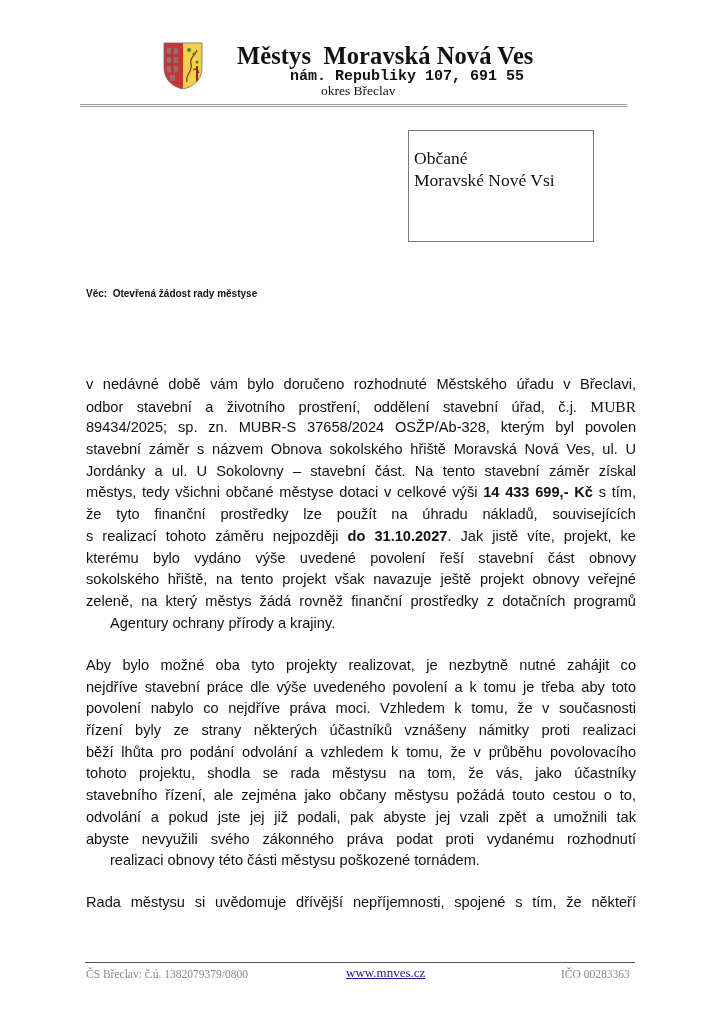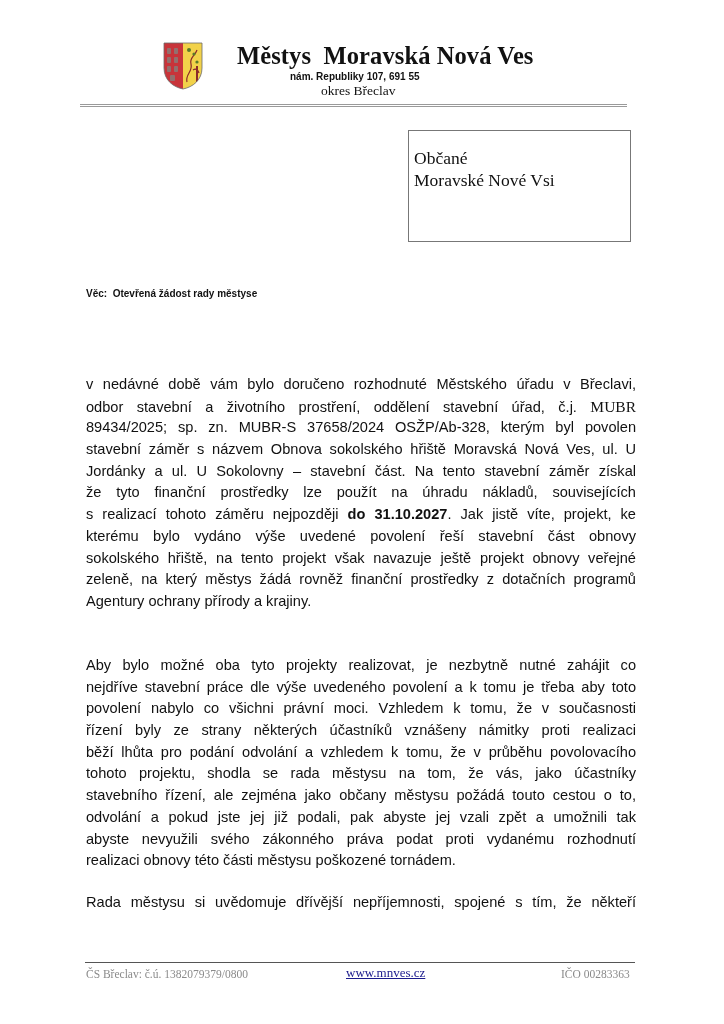--- a/index.html
+++ b/index.html
@@ -38,23 +38,23 @@
       font-size: 24.5px;
       letter-spacing: 0.1px;
       white-space: pre;
       margin: 0;
       line-height: 30px;
     }
     .address {
       position: absolute;
       left: 290px;
       top: 70px;
-      font-family: Liberation Sans, sans-serif;
+      font-family: Liberation Mono, monospace;
       font-weight: bold;
-      font-size: 10px;
+      font-size: 15px;
       line-height: 14px;
       white-space: nowrap;
     }
     .district {
       position: absolute;
       left: 321px;
       top: 83px;
       font-family: "Liberation Serif", "DejaVu Serif", serif;
       font-size: 13.5px;
       line-height: 16px;
@@ -68,21 +68,21 @@
       height: 3px;
       border-top: 1px solid #9a9a9a;
       border-bottom: 1px solid #9a9a9a;
       box-sizing: border-box;
     }
     
     .recipient-box {
       position: absolute;
       left: 408px;
       top: 130px;
-      width: 223px;
+      width: 186px;
       height: 112px;
       border: 1px solid #777777;
       box-sizing: border-box;
     }
     .recipient-line {
       position: absolute;
       left: 5px;
       font-family: "Liberation Serif", "DejaVu Serif", serif;
       font-size: 17.5px;
       line-height: 21px;
@@ -127,21 +127,21 @@
     }
     .line.last {
       text-align-last: left;
     }
     .line-inner {
       display: block;
       white-space: normal;
       text-align: justify;
       text-align-last: justify;
     }
-    .line.last .line-inner { text-align-last: left; }
+    .line.last .line-inner { text-align-last: left; margin-left: 24px; }
     .serif-inline {
       font-family: "Liberation Serif", "DejaVu Serif", serif;
       font-size: 15.5px;
     }
     b { font-weight: bold; }
 
     
     .footer-rule {
       position: absolute;
       left: 85px;
@@ -233,20 +233,23 @@
     <span class="line">
         <span class="line-inner">89434/2025; sp. zn. MUBR-S 37658/2024 OSŽP/Ab-328, kterým byl povolen</span>
       </span>
     <span class="line">
         <span class="line-inner">stavební záměr s názvem Obnova sokolského hřiště Moravská Nová Ves, ul. U</span>
       </span>
     <span class="line">
         <span class="line-inner">Jordánky a ul. U Sokolovny – stavební část. Na tento stavební záměr získal</span>
       </span>
     <span class="line">
+        <span class="line-inner"><span>městys, tedy všichni občané městyse dotaci v celkové výši</span> <b>14 433 699,- Kč</b> <span>s tím,</span></span>
+      </span>
+    <span class="line">
         <span class="line-inner">že tyto finanční prostředky lze použít na úhradu nákladů, souvisejících</span>
       </span>
     <span class="line">
         <span class="line-inner"><span>s realizací tohoto záměru nejpozději</span> <b>do 31.10.2027</b><span>. Jak jistě víte, projekt, ke</span></span>
       </span>
     <span class="line">
         <span class="line-inner">kterému bylo vydáno výše uvedené povolení řeší stavební část obnovy</span>
       </span>
     <span class="line">
         <span class="line-inner">sokolského hřiště, na tento projekt však navazuje ještě projekt obnovy veřejné</span>
@@ -260,21 +263,21 @@
   </div>
 
   <div class="body-text p2">
     <span class="line">
         <span class="line-inner">Aby bylo možné oba tyto projekty realizovat, je nezbytně nutné zahájit co</span>
       </span>
     <span class="line">
         <span class="line-inner">nejdříve stavební práce dle výše uvedeného povolení a k tomu je třeba aby toto</span>
       </span>
     <span class="line">
-        <span class="line-inner">povolení nabylo co všichni právní moci. Vzhledem k tomu, že v současnosti</span>
+        <span class="line-inner">povolení nabylo co nejdříve práva moci. Vzhledem k tomu, že v současnosti</span>
       </span>
     <span class="line">
         <span class="line-inner">řízení byly ze strany některých účastníků vznášeny námitky proti realizaci</span>
       </span>
     <span class="line">
         <span class="line-inner">běží lhůta pro podání odvolání a vzhledem k tomu, že v průběhu povolovacího</span>
       </span>
     <span class="line">
         <span class="line-inner">tohoto projektu, shodla se rada městysu na tom, že vás, jako účastníky</span>
       </span>

